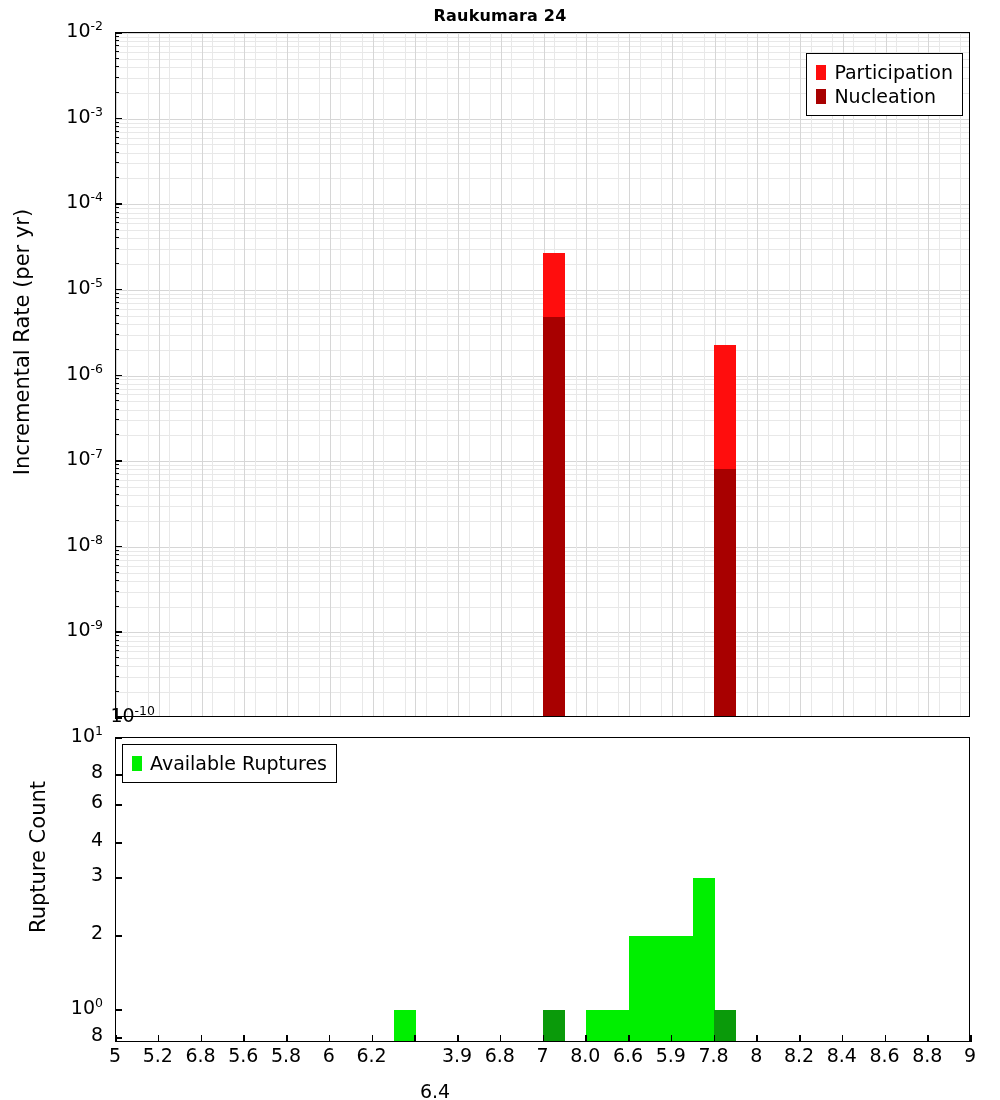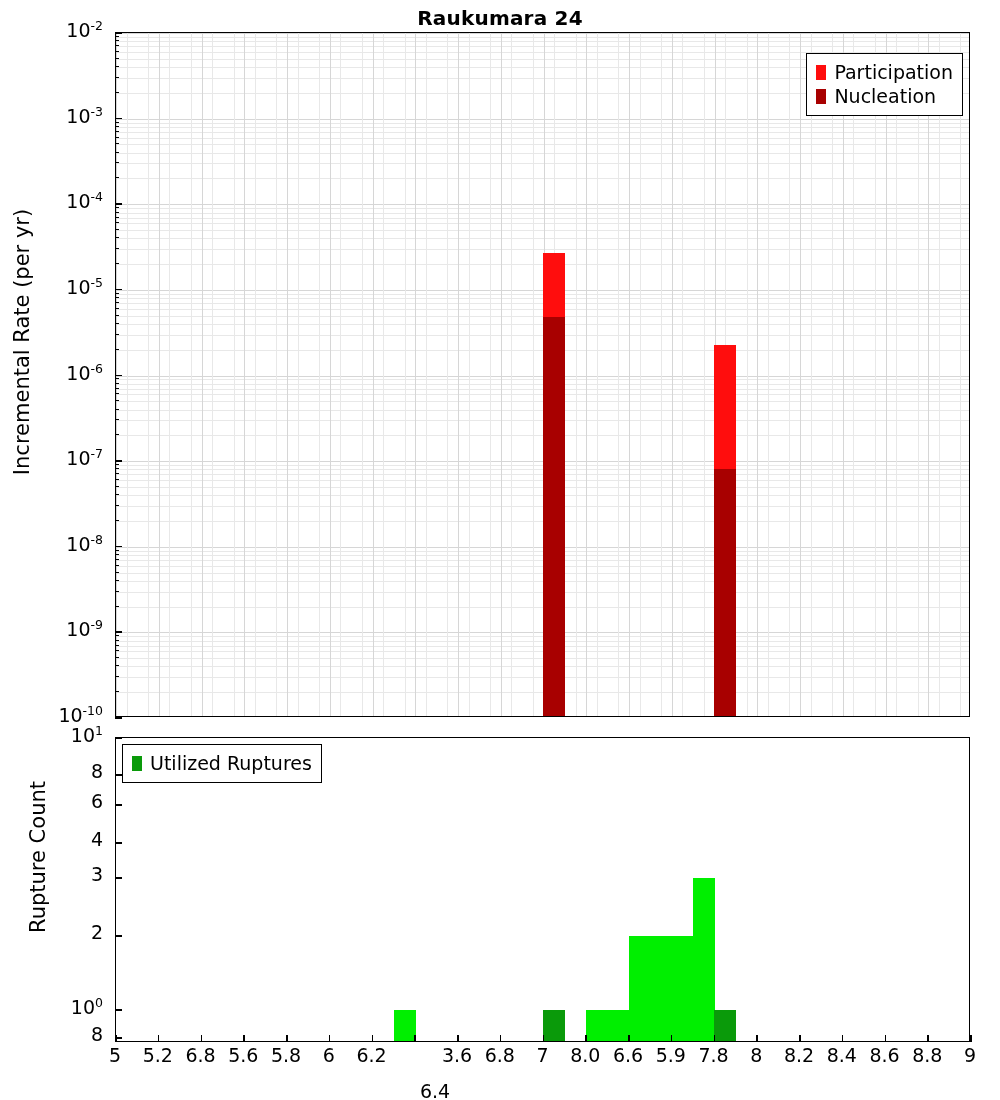--- a/index.html
+++ b/index.html
@@ -20,21 +20,21 @@
     height: 1100px;
   }
 
   
   #chart-title {
     position: absolute;
     left: 0;
     top: 6px;
     width: 1000px;
     text-align: center;
-    font-size: 20px;
+    font-size: 16px;
     font-weight: bold;
     letter-spacing: 0.2px;
   }
 
   
   #top-panel {
     position: absolute;
     left: 115px;
     top: 32px;
     width: 855px;
@@ -362,21 +362,21 @@
       <div class="ytick-label" style="right: 897px; top: 274.875px; width: 80px;">10<sup>-5</sup></div>
       <div class="tick-mark-y" style="left: 115px; top: 288.875px;"></div>
       <div class="ytick-label" style="right: 897px; top: 360.5px; width: 80px;">10<sup>-6</sup></div>
       <div class="tick-mark-y" style="left: 115px; top: 374.5px;"></div>
       <div class="ytick-label" style="right: 897px; top: 446.125px; width: 80px;">10<sup>-7</sup></div>
       <div class="tick-mark-y" style="left: 115px; top: 460.125px;"></div>
       <div class="ytick-label" style="right: 897px; top: 531.75px; width: 80px;">10<sup>-8</sup></div>
       <div class="tick-mark-y" style="left: 115px; top: 545.75px;"></div>
       <div class="ytick-label" style="right: 897px; top: 617.375px; width: 80px;">10<sup>-9</sup></div>
       <div class="tick-mark-y" style="left: 115px; top: 631.375px;"></div>
-      <div class="ytick-label" style="right: 897px; top: 703px; width: 80px;">10<sup>-10</sup></div>
+      <div class="ytick-label" style="right: 845px; top: 703px; width: 80px;">10<sup>-10</sup></div>
       <div class="tick-mark-y" style="left: 115px; top: 717px;"></div>
       <div class="tick-mark-y-minor" style="left: 115px; top: 691.224px;"></div>
       <div class="tick-mark-y-minor" style="left: 115px; top: 676.146px;"></div>
       <div class="tick-mark-y-minor" style="left: 115px; top: 665.449px;"></div>
       <div class="tick-mark-y-minor" style="left: 115px; top: 657.151px;"></div>
       <div class="tick-mark-y-minor" style="left: 115px; top: 650.371px;"></div>
       <div class="tick-mark-y-minor" style="left: 115px; top: 644.638px;"></div>
       <div class="tick-mark-y-minor" style="left: 115px; top: 639.673px;"></div>
       <div class="tick-mark-y-minor" style="left: 115px; top: 635.293px;"></div>
       <div class="tick-mark-y-minor" style="left: 115px; top: 605.599px;"></div>
@@ -447,22 +447,22 @@
         <div class="cbar cbar-avail" style="left: 512.688px; width: 22px; top: 198px; height: 107px;"></div>
         <div class="cbar cbar-avail" style="left: 534.062px; width: 22px; top: 198px; height: 107px;"></div>
         <div class="cbar cbar-avail" style="left: 555.438px; width: 22px; top: 198px; height: 107px;"></div>
         <div class="cbar cbar-avail" style="left: 576.812px; width: 22px; top: 140px; height: 165px;"></div>
         <div class="cbar cbar-avail" style="left: 598.187px; width: 22px; top: 272px; height: 33px;"></div>
         <div class="cbar cbar-util" style="left: 427.187px; width: 22px; top: 272px; height: 33px;"></div>
         <div class="cbar cbar-util" style="left: 598.187px; width: 22px; top: 272px; height: 33px;"></div>
       </div>
     <div id="legend-bottom">
       <div class="legend-row">
-        <span class="legend-swatch" style="background:#0a9a0a"></span>
-        <span class="legend-text">Utilized Ruptures</span>
+        <span class="legend-swatch" style="background:#00ef00"></span>
+        <span class="legend-text">Available Ruptures</span>
       </div>
     </div>
   </div>
   <div id="bottom-ticks">
       <div class="ytick-label" style="right: 897px; top: 723px; width: 80px;">10<sup>1</sup></div>
       <div class="tick-mark-y" style="left: 115px; top: 737px;"></div>
       <div class="ytick-label" style="right: 897px; top: 760px; width: 80px;">8</div>
       <div class="tick-mark-y" style="left: 115px; top: 774px;"></div>
       <div class="ytick-label" style="right: 897px; top: 790px; width: 80px;">6</div>
       <div class="tick-mark-y" style="left: 115px; top: 804px;"></div>
@@ -489,21 +489,21 @@
       <div class="xtick-label" style="left: 213.25px;">5.6</div>
       <div class="tick-mark-x" style="left: 243.25px; top: 1035px;"></div>
       <div class="xtick-label" style="left: 256px;">5.8</div>
       <div class="tick-mark-x" style="left: 286px; top: 1035px;"></div>
       <div class="xtick-label" style="left: 298.75px;">6</div>
       <div class="tick-mark-x" style="left: 328.75px; top: 1035px;"></div>
       <div class="xtick-label" style="left: 341.5px;">6.2</div>
       <div class="tick-mark-x" style="left: 371.5px; top: 1035px;"></div>
       <div class="xtick-label" style="left: 405px; margin-top: 36px;">6.4</div>
       <div class="tick-mark-x" style="left: 414.25px; top: 1035px;"></div>
-      <div class="xtick-label" style="left: 427px;">3.6</div>
+      <div class="xtick-label" style="left: 427px;">3.9</div>
       <div class="tick-mark-x" style="left: 457px; top: 1035px;"></div>
       <div class="xtick-label" style="left: 469.75px;">6.8</div>
       <div class="tick-mark-x" style="left: 499.75px; top: 1035px;"></div>
       <div class="xtick-label" style="left: 512.5px;">7</div>
       <div class="tick-mark-x" style="left: 542.5px; top: 1035px;"></div>
       <div class="xtick-label" style="left: 555.25px;">8.0</div>
       <div class="tick-mark-x" style="left: 585.25px; top: 1035px;"></div>
       <div class="xtick-label" style="left: 598px;">6.6</div>
       <div class="tick-mark-x" style="left: 628px; top: 1035px;"></div>
       <div class="xtick-label" style="left: 640.75px;">5.9</div>

